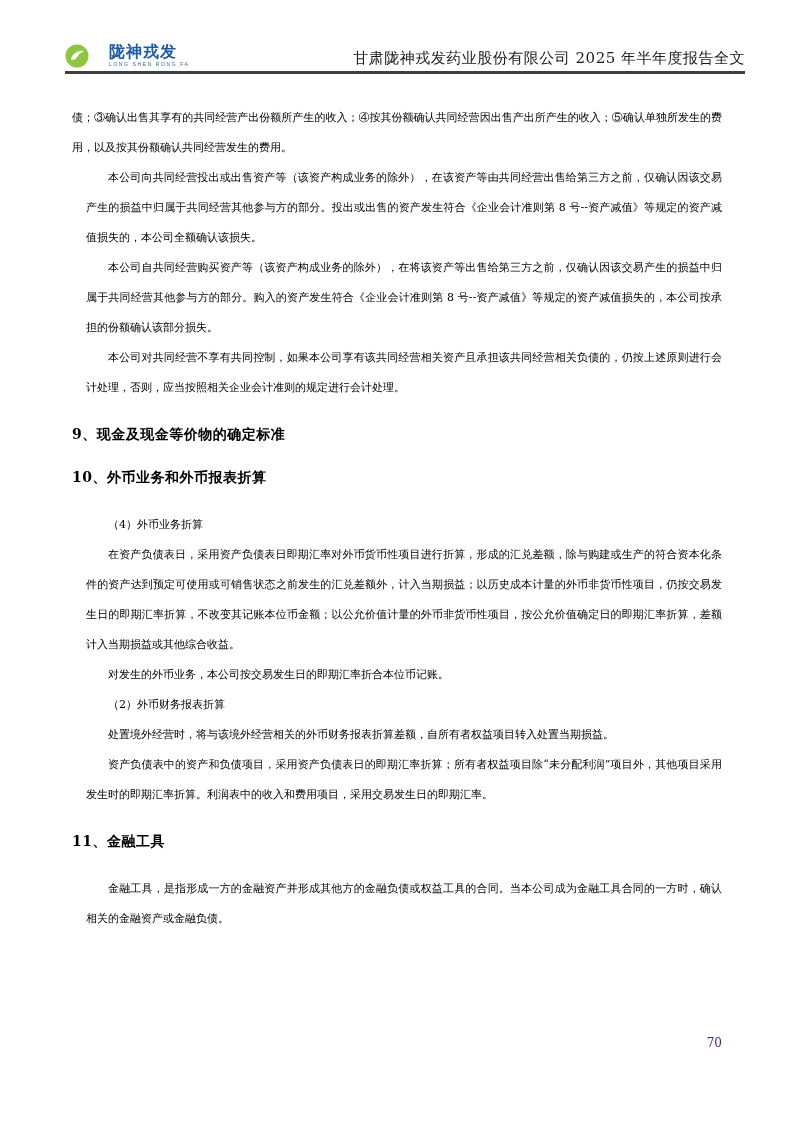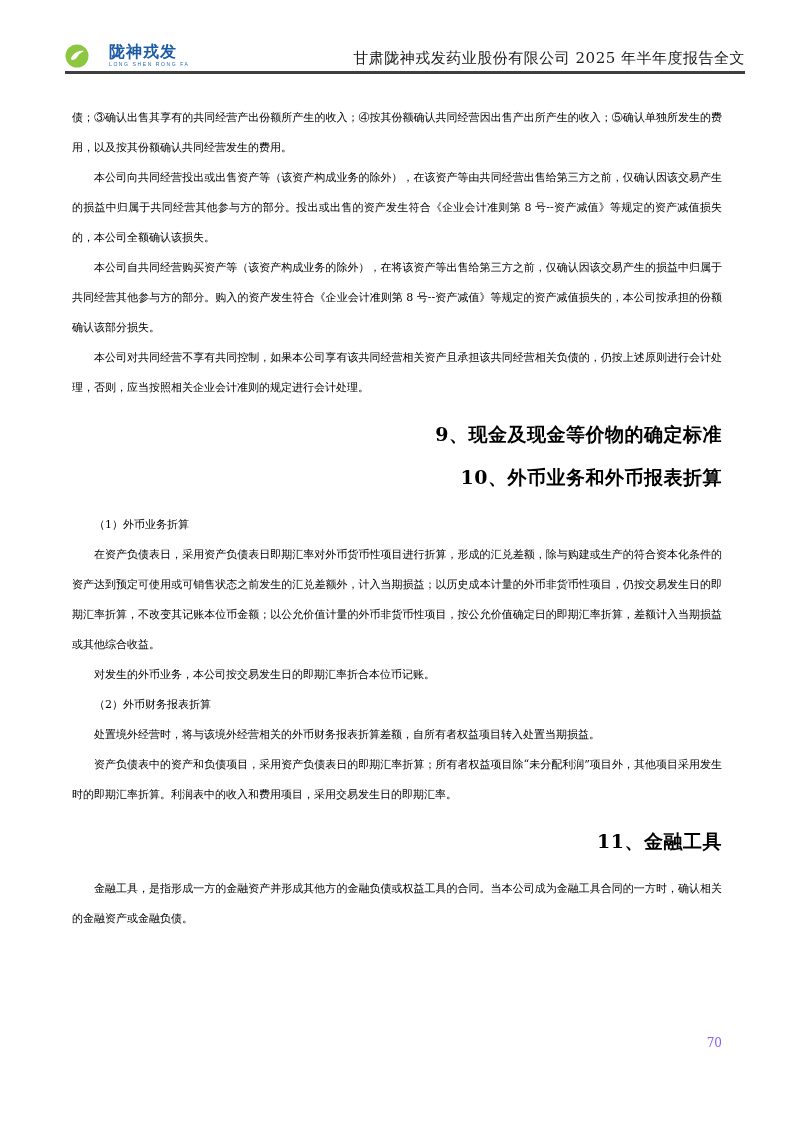--- a/index.html
+++ b/index.html
@@ -44,35 +44,35 @@
     top: 103px; left: 72px;
     width: 650px;
     text-align: justify;
   }
   .doc p {
     margin: 0;
     font-size: 11px;
     line-height: 30px;
     text-align: justify;
   }
-  .doc p.indent { text-indent: 2em; }
+  .doc p.indent { text-indent: 2em; margin-left: 14px; }
   .doc h2 {
-    font-size: 19px;
+    font-size: 14px;
     font-weight: bold;
     line-height: 20px;
     margin: 21px 0 23px 0;
-    text-align: right;
+    text-align: left;
     letter-spacing: 0.5px;
   }
   
   .page-footer {
     position: absolute;
     top: 1036px; left: 72px; width: 650px;
     text-align: right;
-    font-size: 12px; color: #8b5cf6;
+    font-size: 12px; color: #4c1d95;
   }
 </style>
 </head>
 <body>
 
 <header class="page-header">
   <div class="logo-wrap">
     <svg class="logo-mark" viewBox="0 0 24 24" aria-hidden="true">
       <circle cx="12" cy="12" r="11.5" fill="#8dc63f"></circle>
       <path d="M6 14 C9 8, 15 6, 19 7 C16 9, 14 10, 12.5 12.5 C11 15, 9 16.5, 6.5 16 Z" fill="#ffffff"></path>
@@ -86,21 +86,21 @@
   <div class="header-title">甘肃陇神戎发药业股份有限公司 2025 年半年度报告全文</div>
 </header>
 
 <main class="doc">
   <p>债；③确认出售其享有的共同经营产出份额所产生的收入；④按其份额确认共同经营因出售产出所产生的收入；⑤确认单独所发生的费用，以及按其份额确认共同经营发生的费用。</p>
   <p class="indent">本公司向共同经营投出或出售资产等（该资产构成业务的除外），在该资产等由共同经营出售给第三方之前，仅确认因该交易产生的损益中归属于共同经营其他参与方的部分。投出或出售的资产发生符合《企业会计准则第 8 号--资产减值》等规定的资产减值损失的，本公司全额确认该损失。</p>
   <p class="indent">本公司自共同经营购买资产等（该资产构成业务的除外），在将该资产等出售给第三方之前，仅确认因该交易产生的损益中归属于共同经营其他参与方的部分。购入的资产发生符合《企业会计准则第 8 号--资产减值》等规定的资产减值损失的，本公司按承担的份额确认该部分损失。</p>
   <p class="indent">本公司对共同经营不享有共同控制，如果本公司享有该共同经营相关资产且承担该共同经营相关负债的，仍按上述原则进行会计处理，否则，应当按照相关企业会计准则的规定进行会计处理。</p>
   <h2>9、现金及现金等价物的确定标准</h2>
   <h2>10、外币业务和外币报表折算</h2>
-  <p class="indent">（1）外币业务折算</p>
+  <p class="indent">（4）外币业务折算</p>
   <p class="indent">在资产负债表日，采用资产负债表日即期汇率对外币货币性项目进行折算，形成的汇兑差额，除与购建或生产的符合资本化条件的资产达到预定可使用或可销售状态之前发生的汇兑差额外，计入当期损益；以历史成本计量的外币非货币性项目，仍按交易发生日的即期汇率折算，不改变其记账本位币金额；以公允价值计量的外币非货币性项目，按公允价值确定日的即期汇率折算，差额计入当期损益或其他综合收益。</p>
   <p class="indent">对发生的外币业务，本公司按交易发生日的即期汇率折合本位币记账。</p>
   <p class="indent">（2）外币财务报表折算</p>
   <p class="indent">处置境外经营时，将与该境外经营相关的外币财务报表折算差额，自所有者权益项目转入处置当期损益。</p>
   <p class="indent">资产负债表中的资产和负债项目，采用资产负债表日的即期汇率折算；所有者权益项目除“未分配利润”项目外，其他项目采用发生时的即期汇率折算。利润表中的收入和费用项目，采用交易发生日的即期汇率。</p>
   <h2>11、金融工具</h2>
   <p class="indent">金融工具，是指形成一方的金融资产并形成其他方的金融负债或权益工具的合同。当本公司成为金融工具合同的一方时，确认相关的金融资产或金融负债。</p>
 </main>
 
 <footer class="page-footer">

